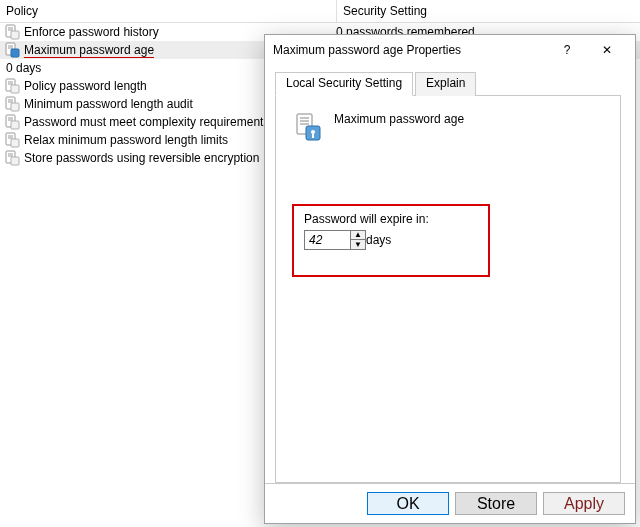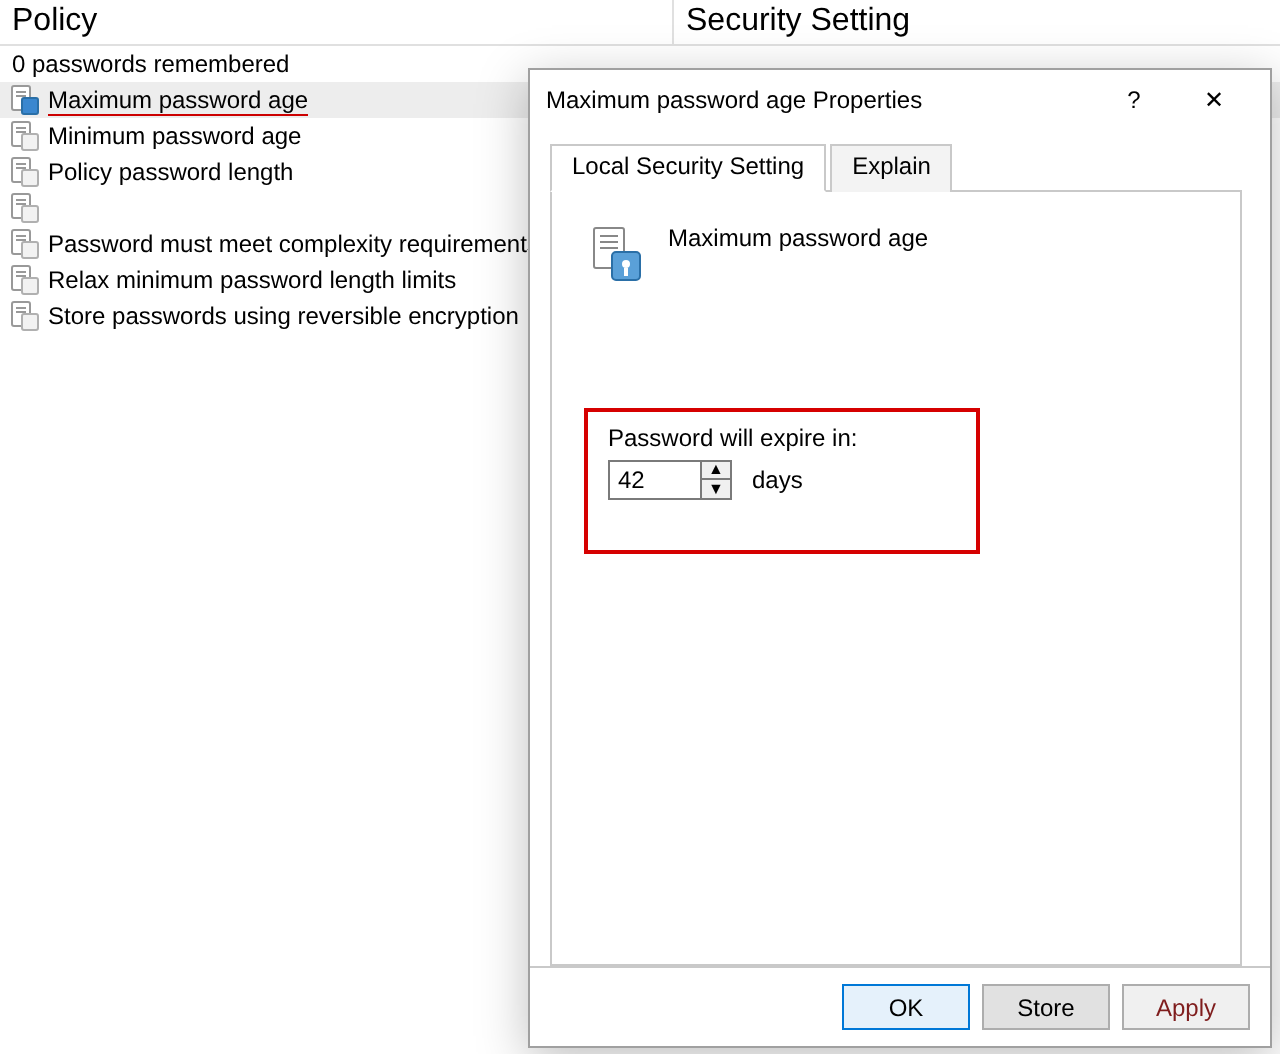--- a/index.html
+++ b/index.html
@@ -1,20 +1,20 @@
 <!DOCTYPE html>
 <html><head>
 <meta charset="utf-8">
 <style>
   html, body { margin:0; padding:0; font-family:"Segoe UI", Tahoma, sans-serif; font-size:12px; color:#000; background:#fff; }
   .app { position:relative; width:640px; height:527px; overflow:hidden; }
   .table-header { display:flex; height:22px; border-bottom:1px solid #e0e0e0; }
   .col-policy { width:330px; padding-left:6px; display:flex; align-items:center; }
   .col-setting { flex:1; padding-left:6px; display:flex; align-items:center; }
-  .header-cell { color:#000; font-size:16px; }
+  .header-cell { color:#000; font-size:12px; }
   .rows { }
   .row { display:flex; height:18px; align-items:center; }
   .row.selected { background:#ededed; }
   .row .policy-label { display:flex; align-items:center; padding-left:4px; width:330px; box-sizing:border-box; }
   .row .setting-label { flex:1; padding-left:6px; }
   .row .ico { width:16px; height:16px; margin-right:4px; flex-shrink:0; }
   .underline-red { border-bottom:1px solid #c00; display:inline-block; }
   .dialog {
     position:absolute;
     left:264px; top:34px;
@@ -60,80 +60,80 @@
     width:198px; height:73px;
     padding:6px 10px 8px 10px;
     box-sizing:border-box;
   }
   .expire-label { font-size:12px; margin-bottom:4px; }
   .spinner-row { display:flex; align-items:center; }
   .spinner { display:flex; }
   .spinner input {
     width:46px; height:20px; box-sizing:border-box;
     border:1px solid #7a7a7a; border-right:none;
-    font-size:12px; padding:0 4px;
+    font-size:12px; padding:0 4px;font-style:italic;
   }
   .spinner-btns { display:flex; flex-direction:column; }
   .spinner-btns button {
     width:16px; height:10px; padding:0; line-height:4px; font-size:8px;
     border:1px solid #7a7a7a; background:#f0f0f0;
   }
   .spinner-btns button + button { border-top:none; }
-  .unit { margin-left:10px; font-size:12px; }
+  .unit { font-size:12px; }
   .dialog-buttons {
     border-top:1px solid #c9c9c9;
     padding:8px 10px;
     display:flex; justify-content:flex-end; gap:6px;
   }
   .btn {
-    width:64px; height:23px;
-    font-size:12px;
+    width:82px; height:23px;
+    font-size:16px;
     border:1px solid #adadad;
     background:#e1e1e1;
   }
   .btn.primary { border-color:#0078d7; background:#e5f1fb; }
   .btn:disabled { color:#7f1d1d; background:#f0f0f0; }
   .div-sep { width:1px; background:#e0e0e0; }
 </style>
 </head>
 <body>
 <div class="app">
 
 <div class="table-header">
   <div class="col-policy header-cell">Policy</div>
   <div class="div-sep"></div>
   <div class="col-setting header-cell">Security Setting</div>
 </div>
 
 <div class="rows" id="rows">
       <div class="row">
+        <div class="policy-label">
+          <span class="ico"><svg class="policy-ico" viewBox="0 0 16 16" width="16" height="16">
+    <rect x="2" y="1" width="9" height="12" rx="1" fill="#fff" stroke="#999"></rect>
+    <line x1="4" y1="4" x2="9" y2="4" stroke="#999"></line>
+    <line x1="4" y1="6" x2="9" y2="6" stroke="#999"></line>
+    <rect x="7" y="7" width="8" height="8" rx="1" fill="#f2f2f2" stroke="#b0b0b0"></rect>
+  </svg></span>
+          <span>Enforce password history</span>
+        </div>
         <div class="setting-label">0 passwords remembered</div>
       </div>
       <div class="row selected">
         <div class="policy-label">
           <span class="ico"><svg class="policy-ico" viewBox="0 0 16 16" width="16" height="16">
     <rect x="2" y="1" width="9" height="12" rx="1" fill="#fff" stroke="#999"></rect>
     <line x1="4" y1="4" x2="9" y2="4" stroke="#999"></line>
     <line x1="4" y1="6" x2="9" y2="6" stroke="#999"></line>
     <rect x="7" y="7" width="8" height="8" rx="1" fill="#3a87cf" stroke="#2a6fa7"></rect>
   </svg></span>
           <span class="underline-red">Maximum password age</span>
         </div>
         <div class="setting-label">42 days</div>
       </div>
       <div class="row">
-        <div class="policy-label">
-          <span class="ico"><svg class="policy-ico" viewBox="0 0 16 16" width="16" height="16">
-    <rect x="2" y="1" width="9" height="12" rx="1" fill="#fff" stroke="#999"></rect>
-    <line x1="4" y1="4" x2="9" y2="4" stroke="#999"></line>
-    <line x1="4" y1="6" x2="9" y2="6" stroke="#999"></line>
-    <rect x="7" y="7" width="8" height="8" rx="1" fill="#f2f2f2" stroke="#b0b0b0"></rect>
-  </svg></span>
-          <span>Minimum password age</span>
-        </div>
         <div class="setting-label">0 days</div>
       </div>
       <div class="row">
         <div class="policy-label">
           <span class="ico"><svg class="policy-ico" viewBox="0 0 16 16" width="16" height="16">
     <rect x="2" y="1" width="9" height="12" rx="1" fill="#fff" stroke="#999"></rect>
     <line x1="4" y1="4" x2="9" y2="4" stroke="#999"></line>
     <line x1="4" y1="6" x2="9" y2="6" stroke="#999"></line>
     <rect x="7" y="7" width="8" height="8" rx="1" fill="#f2f2f2" stroke="#b0b0b0"></rect>
   </svg></span>
@@ -142,20 +142,21 @@
         <div class="setting-label"></div>
       </div>
       <div class="row">
         <div class="policy-label">
           <span class="ico"><svg class="policy-ico" viewBox="0 0 16 16" width="16" height="16">
     <rect x="2" y="1" width="9" height="12" rx="1" fill="#fff" stroke="#999"></rect>
     <line x1="4" y1="4" x2="9" y2="4" stroke="#999"></line>
     <line x1="4" y1="6" x2="9" y2="6" stroke="#999"></line>
     <rect x="7" y="7" width="8" height="8" rx="1" fill="#f2f2f2" stroke="#b0b0b0"></rect>
   </svg></span>
+          <span>Minimum password length audit</span>
         </div>
         <div class="setting-label"></div>
       </div>
       <div class="row">
         <div class="policy-label">
           <span class="ico"><svg class="policy-ico" viewBox="0 0 16 16" width="16" height="16">
     <rect x="2" y="1" width="9" height="12" rx="1" fill="#fff" stroke="#999"></rect>
     <line x1="4" y1="4" x2="9" y2="4" stroke="#999"></line>
     <line x1="4" y1="6" x2="9" y2="6" stroke="#999"></line>
     <rect x="7" y="7" width="8" height="8" rx="1" fill="#f2f2f2" stroke="#b0b0b0"></rect>

